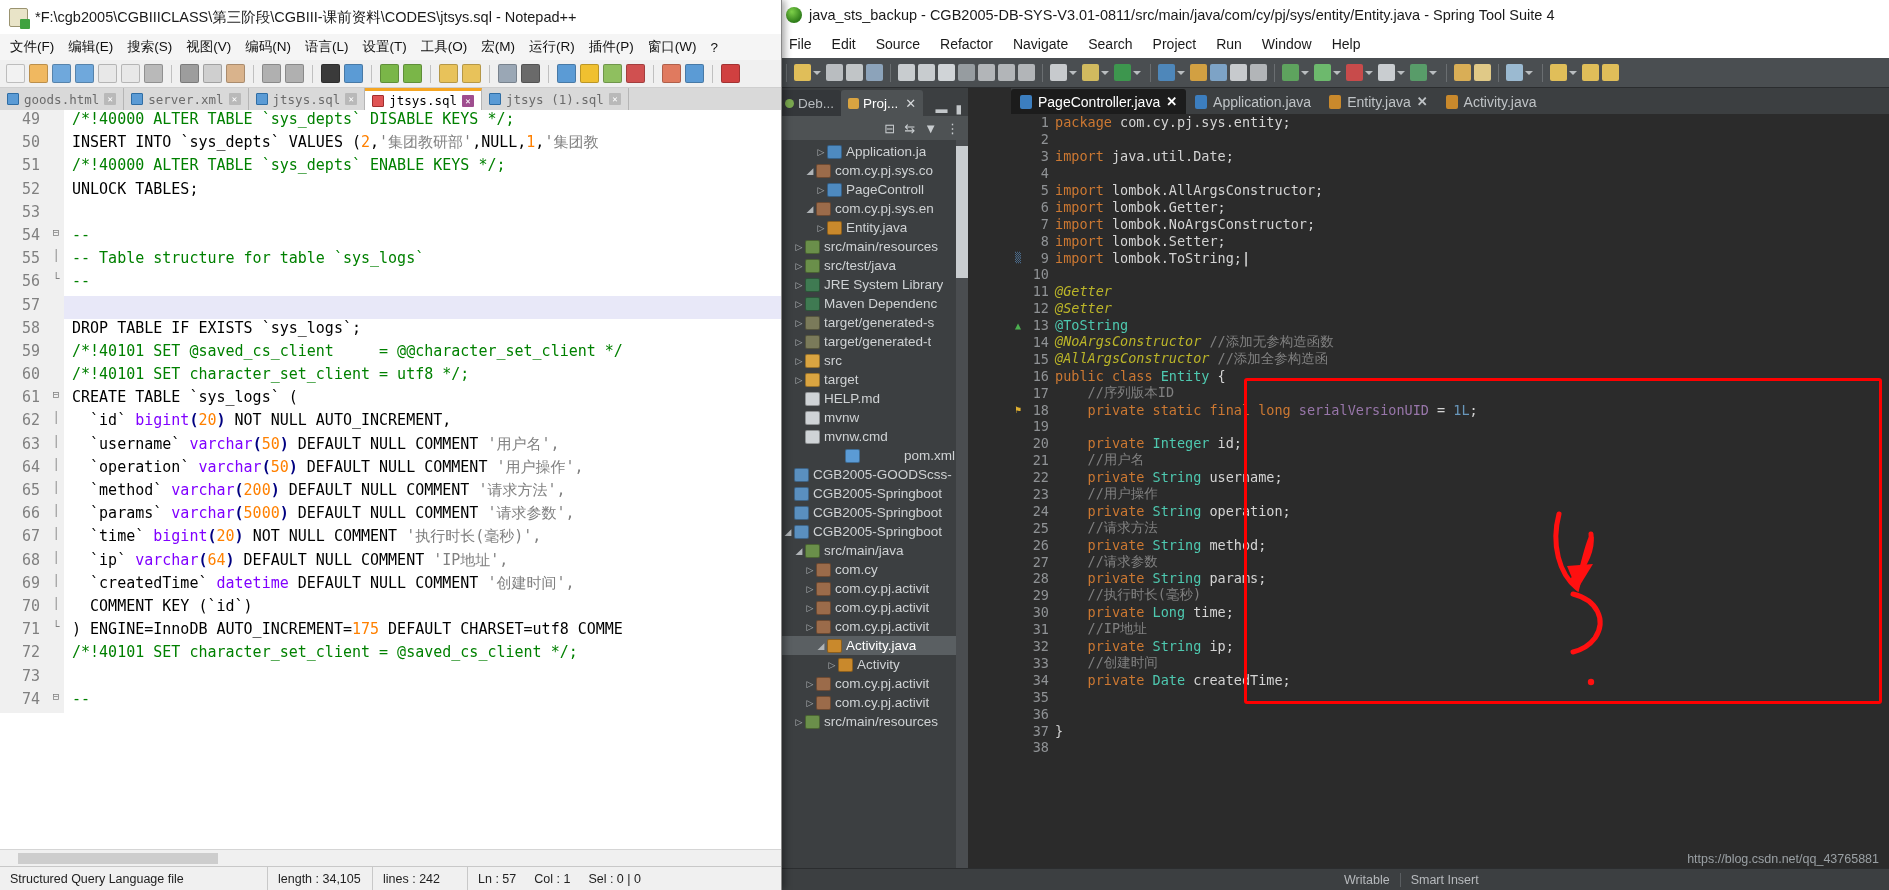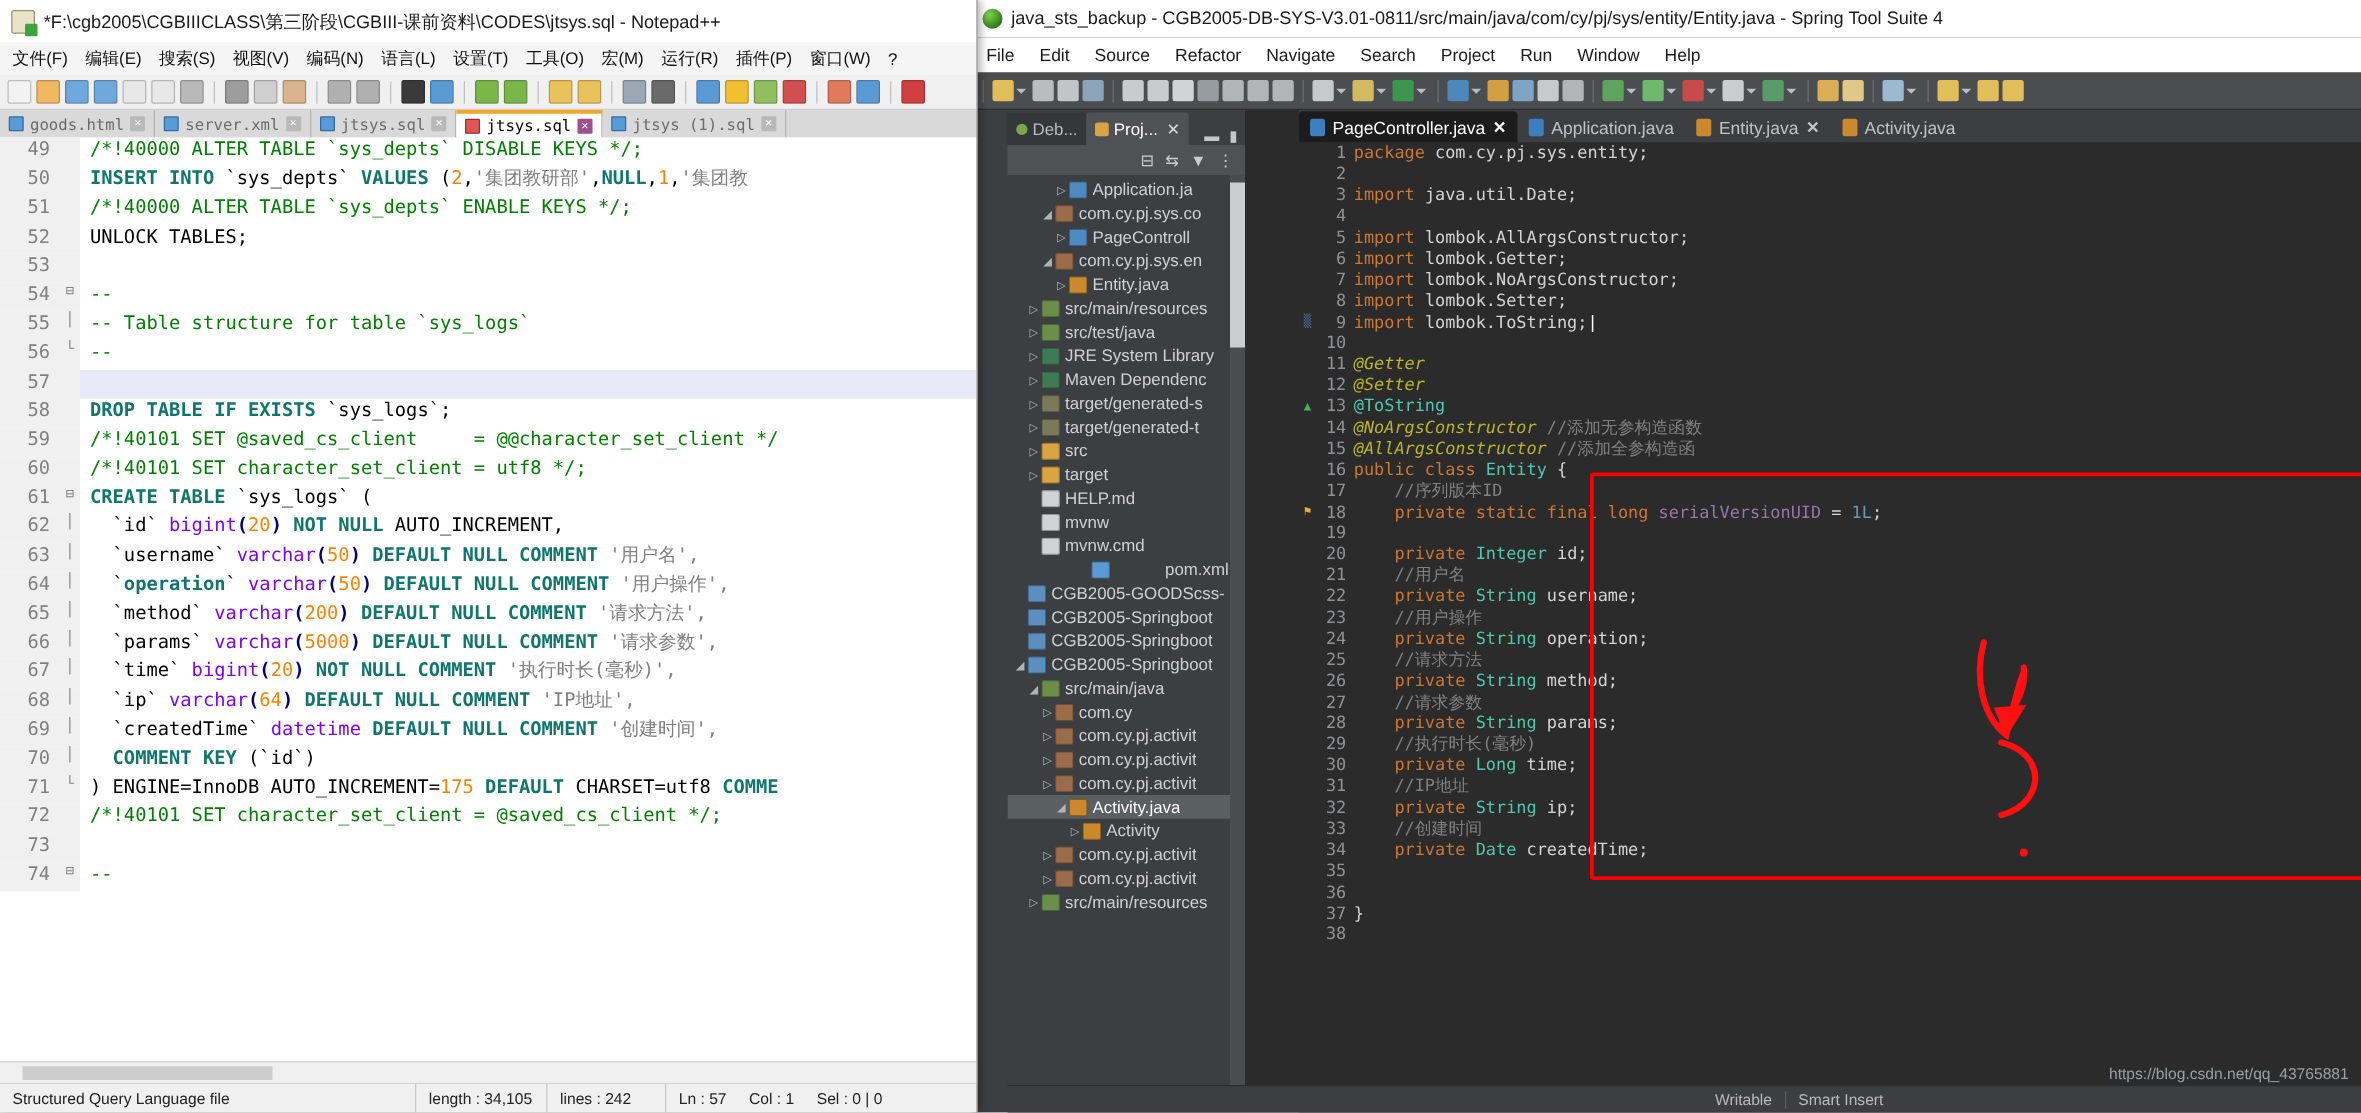--- a/index.html
+++ b/index.html
@@ -37,21 +37,21 @@
     height: 30px; background: #4a4e51; border-bottom: 1px solid #2b2d2f;
     display: flex; align-items: center; padding-left: 4px; gap: 3px;
     overflow: hidden;
   }
   .tb-ic { width: 17px; height: 17px; border-radius: 2px; flex: 0 0 auto; opacity: .95; }
   .tb-sep { width: 1px; height: 18px; background: #6a6e71; margin: 0 4px; flex:0 0 auto;}
   .tb-caret { width: 0; height: 0; border-left:4px solid transparent; border-right:4px solid transparent;
               border-top:4px solid #b9bdc0; margin-left:-1px; margin-right:2px; flex:0 0 auto;}
 
   
-  #sts-body { position: absolute; left:0; top: 88px; right:0; bottom: 0; display:flex;margin-left:28px; }
+  #sts-body { position: absolute; left:0; top: 88px; right:0; bottom: 0; display:flex; }
   #sts-left { width: 190px; background:#3c3f41; display:flex; flex-direction:column; }
   #view-tabs { height: 28px; display:flex; align-items:flex-end; background:#3c3f41; }
   .vtab {
     display:flex; align-items:center; gap:4px;
     height:26px; padding: 0 7px; font-size:13.5px; color:#b8bcbf;
     background:#34373a; border-top-left-radius:3px; border-top-right-radius:3px;
     white-space:nowrap;
   }
   .vtab.active { background:#4e5254; color:#ffffff; }
   .vtab .vx { font-size:13px; color:#d6d9db; margin-left:3px; }
@@ -139,21 +139,21 @@
   .ntab.active .tx { background:#9f4e8f; }
   #npp-editor { flex:1; position:relative; background:#ffffff; overflow:hidden;
                 font-family:"DejaVu Sans Mono", monospace; font-size:15px; }
   .sline { display:flex; height:23.2px; white-space:pre; }
   .sline.cur .scode { background:#e8e8f8; }
   .snum { width:48px; text-align:right; color:#808080; background:#f0f0f0; flex:0 0 auto;
           padding-right:8px; font-size:15px; }
   .sfold { width:16px; text-align:center; color:#808080; font-size:11px; flex:0 0 auto;
            background:#f0f0f0; }
   .scode { padding-left:8px; flex:1; }
-  .s-kw  { color:#0f766e; font-weight:bold; }
+  .s-kw  { color:#000000; font-weight:normal; }
   .s-cmt { color:#008000; }
   .s-num { color:#ff8000; }
   .s-str { color:#808080; }
   .s-typ { color:#8000ff; }
   .s-pln { color:#000000; }
   .s-op  { color:#000080; font-weight:bold;}
   #npp-hscroll { position:absolute; left:0; right:0; bottom:0; height:17px; background:#f0f0f0;
                  border-top:1px solid #d5d5d5; display:flex; align-items:center; }
   #npp-hthumb { position:absolute; left:18px; top:3px; width:200px; height:11px; background:#cdcdcd; }
   #npp-status { height:24px; background:#f0f0f0; border-top:1px solid #c8c8c8;
@@ -636,21 +636,21 @@
           <div class="sline"><span class="snum">72</span><span class="sfold"></span><span class="scode"><span class="s-cmt">/*!40101 SET character_set_client = @saved_cs_client */;</span></span></div>
           <div class="sline"><span class="snum">73</span><span class="sfold"></span><span class="scode"></span></div>
           <div class="sline"><span class="snum">74</span><span class="sfold">⊟</span><span class="scode"><span class="s-cmt">--</span></span></div>
         </div>
       <div id="npp-hscroll">
         <div id="npp-hthumb"></div>
       </div>
     </div>
 
     <div id="npp-status">
-      <span class="cell" style="width:333px">Structured Query Language file</span>
+      <span class="cell" style="width:268px">Structured Query Language file</span>
       <span class="cell" style="width:105px">length : 34,105</span>
       <span class="cell" style="width:95px">lines : 242</span>
       <span class="cell" style="border:none;gap:18px">
         <span>Ln : 57</span>
         <span>Col : 1</span>
         <span>Sel : 0 | 0</span>
       </span>
     </div>
   </div>
 </div>

